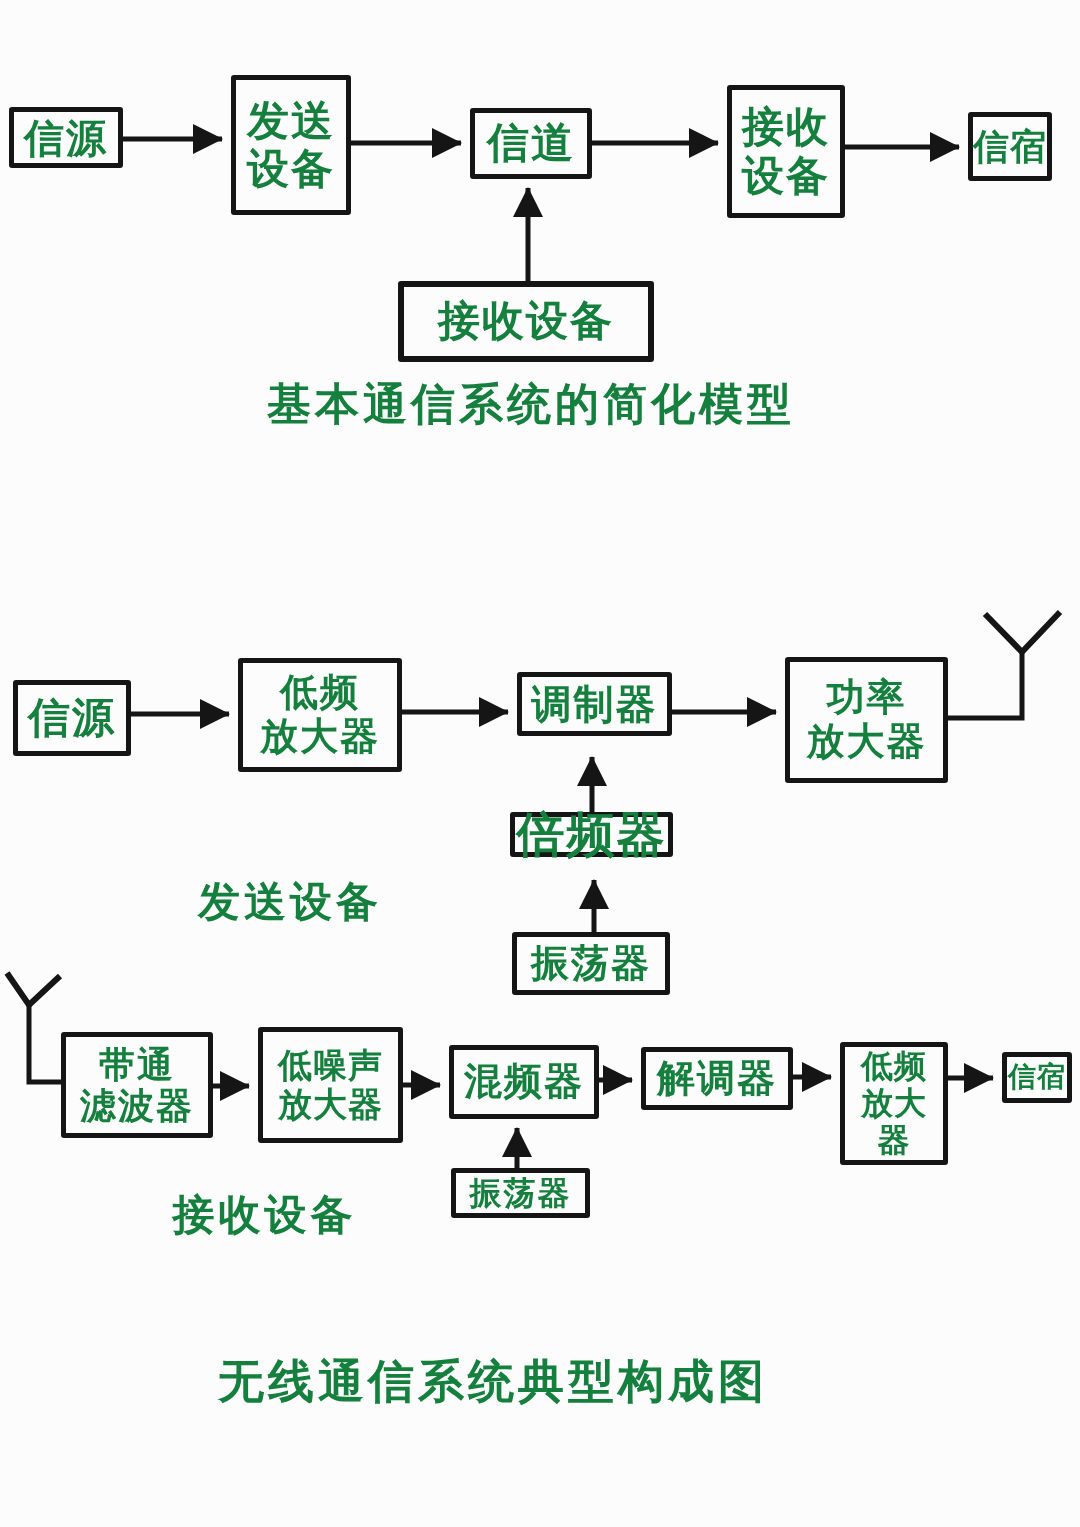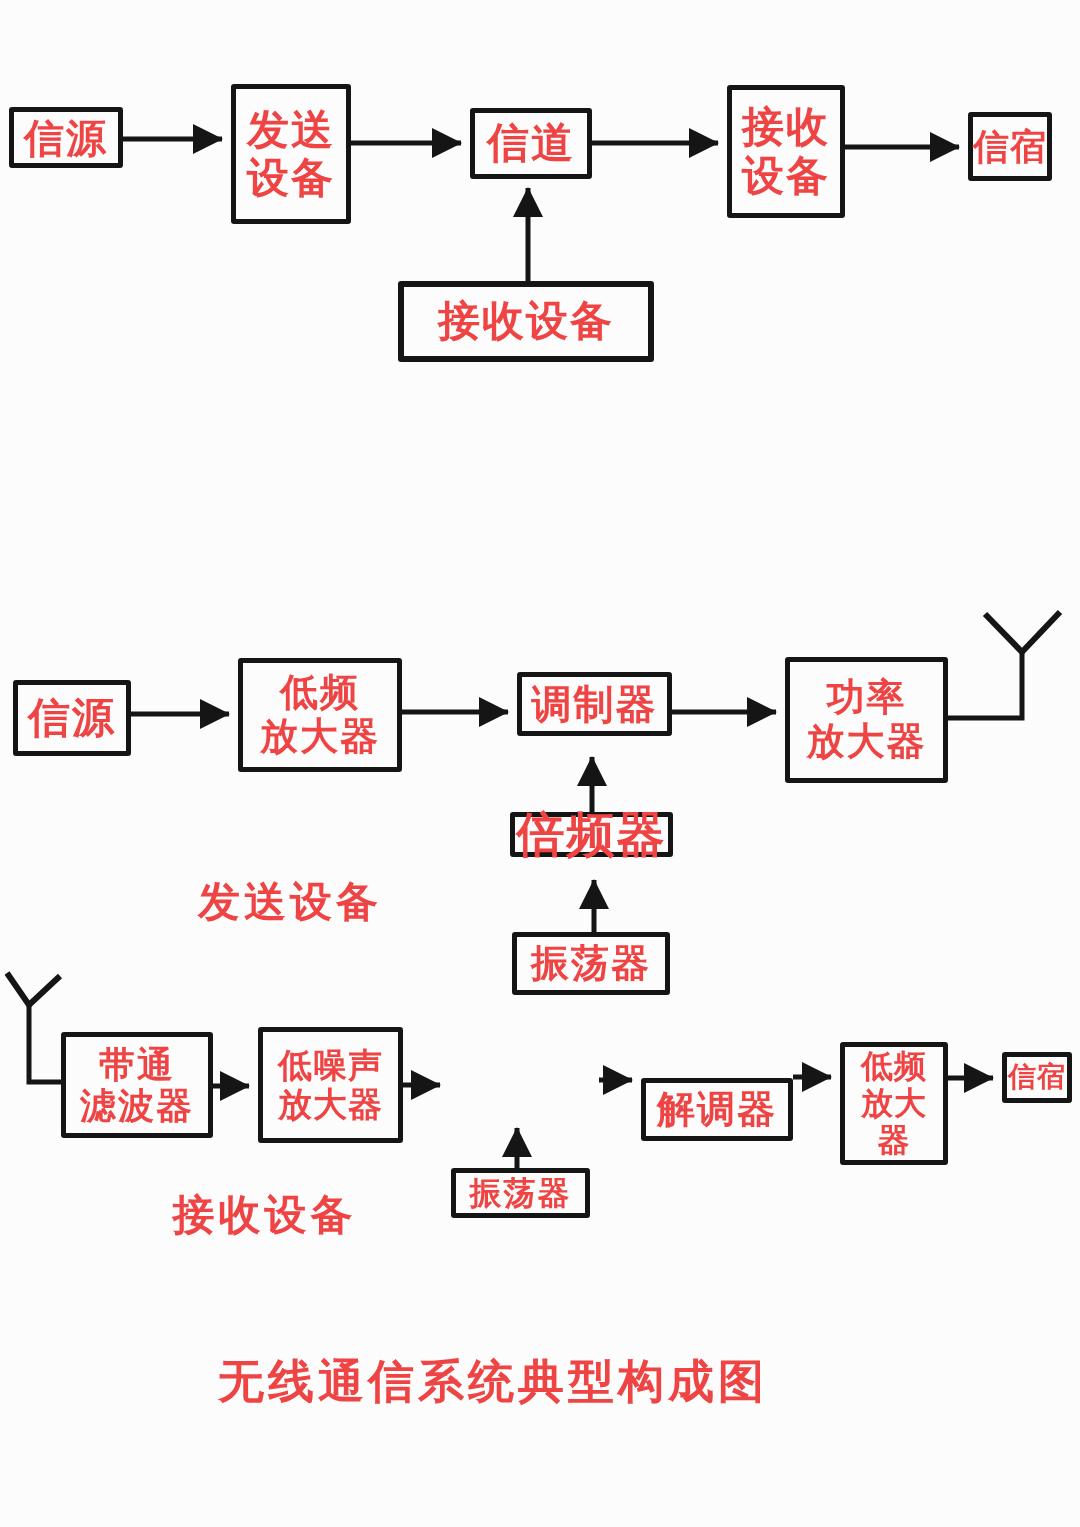--- a/index.html
+++ b/index.html
@@ -2,21 +2,21 @@
 <html><head>
 <meta charset="utf-8">
 <style>
   html,body{margin:0;padding:0;background:#e9e9e9;}
   .canvas{
     position:relative;
     width:1080px;height:1527px;
     margin:0 auto;
     background:#fcfcfc;
     font-family:"DejaVu Sans",sans-serif;
-    color:#ef4444;
+    color:#15803d;
     overflow:hidden;
   }
   .wires{position:absolute;left:0;top:0;z-index:1;}
   .node{
     position:absolute;z-index:2;
     box-sizing:border-box;
     border:5px solid #151515;
     border-radius:3px;
     display:flex;align-items:center;justify-content:center;
     text-align:center;
@@ -68,32 +68,33 @@
     <line x1="213" y1="1086" x2="249" y2="1086" stroke="#151515" stroke-width="5" marker-end="url(#ah)"></line>
     <line x1="403" y1="1085" x2="440" y2="1085" stroke="#151515" stroke-width="5" marker-end="url(#ah)"></line>
     <line x1="599" y1="1080" x2="632" y2="1080" stroke="#151515" stroke-width="5" marker-end="url(#ah)"></line>
     <line x1="793" y1="1077" x2="831" y2="1077" stroke="#151515" stroke-width="5" marker-end="url(#ah)"></line>
     <line x1="948" y1="1078" x2="993" y2="1078" stroke="#151515" stroke-width="5" marker-end="url(#ah)"></line>
     <line x1="517" y1="1168" x2="517" y2="1128" stroke="#151515" stroke-width="5" marker-end="url(#ah)"></line>
   </svg>
 
   <div class="node" style="left:9px;top:107px;width:114px;height:61px;font-size:40px;">信源</div>
 
-  <div class="node" style="left:231px;top:84px;width:120px;height:140px;font-size:42px;">发送
+  <div class="node" style="left:231px;top:75px;width:120px;height:140px;font-size:42px;">发送
 设备</div>
 
   <div class="node" style="left:470px;top:108px;width:122px;height:71px;font-size:42px;">信道</div>
 
   <div class="node" style="left:727px;top:85px;width:118px;height:133px;font-size:42px;">接收
 设备</div>
 
   <div class="node" style="left:968px;top:112px;width:84px;height:69px;font-size:36px;letter-spacing:1px;">信宿</div>
 
   <div class="node" style="left:398px;top:281px;width:256px;height:81px;font-size:42px;border-width:6px;">接收设备</div>
 
+  <div class="freetext" style="left:292px;top:376px;width:478px;height:56px;font-size:44px;">基本通信系统的简化模型</div>
 
   <div class="node" style="left:13px;top:680px;width:118px;height:76px;font-size:42px;">信源</div>
 
   <div class="node" style="left:238px;top:658px;width:164px;height:114px;font-size:38px;">低频
 放大器</div>
 
   <div class="node" style="left:517px;top:672px;width:155px;height:64px;font-size:40px;">调制器</div>
 
   <div class="node" style="left:785px;top:657px;width:163px;height:126px;font-size:38px;">功率
 放大器</div>
@@ -103,22 +104,23 @@
   <div class="node" style="left:512px;top:932px;width:158px;height:63px;font-size:38px;">振荡器</div>
 
   <div class="freetext" style="left:200px;top:872px;width:180px;height:60px;font-size:42px;">发送设备</div>
 
   <div class="node" style="left:61px;top:1032px;width:152px;height:106px;font-size:36px;">带通
 滤波器</div>
 
   <div class="node" style="left:258px;top:1027px;width:145px;height:116px;font-size:34px;letter-spacing:1px;">低噪声
 放大器</div>
 
+  <div class="node" style="left:449px;top:1045px;width:150px;height:74px;font-size:38px;">混频器</div>
 
-  <div class="node" style="left:641px;top:1047px;width:152px;height:63px;font-size:38px;margin-top:31px;">解调器</div>
+  <div class="node" style="left:641px;top:1047px;width:152px;height:63px;font-size:38px;">解调器</div>
 
   <div class="node" style="left:840px;top:1042px;width:108px;height:123px;font-size:32px;letter-spacing:1px;">低频
 放大器</div>
 
   <div class="node" style="left:1002px;top:1052px;width:70px;height:51px;font-size:28px;letter-spacing:1px;">信宿</div>
 
   <div class="node" style="left:451px;top:1168px;width:139px;height:50px;font-size:32px;">振荡器</div>
 
   <div class="freetext" style="left:258px;top:1346px;width:470px;height:72px;font-size:46px;">无线通信系统典型构成图</div>
 

